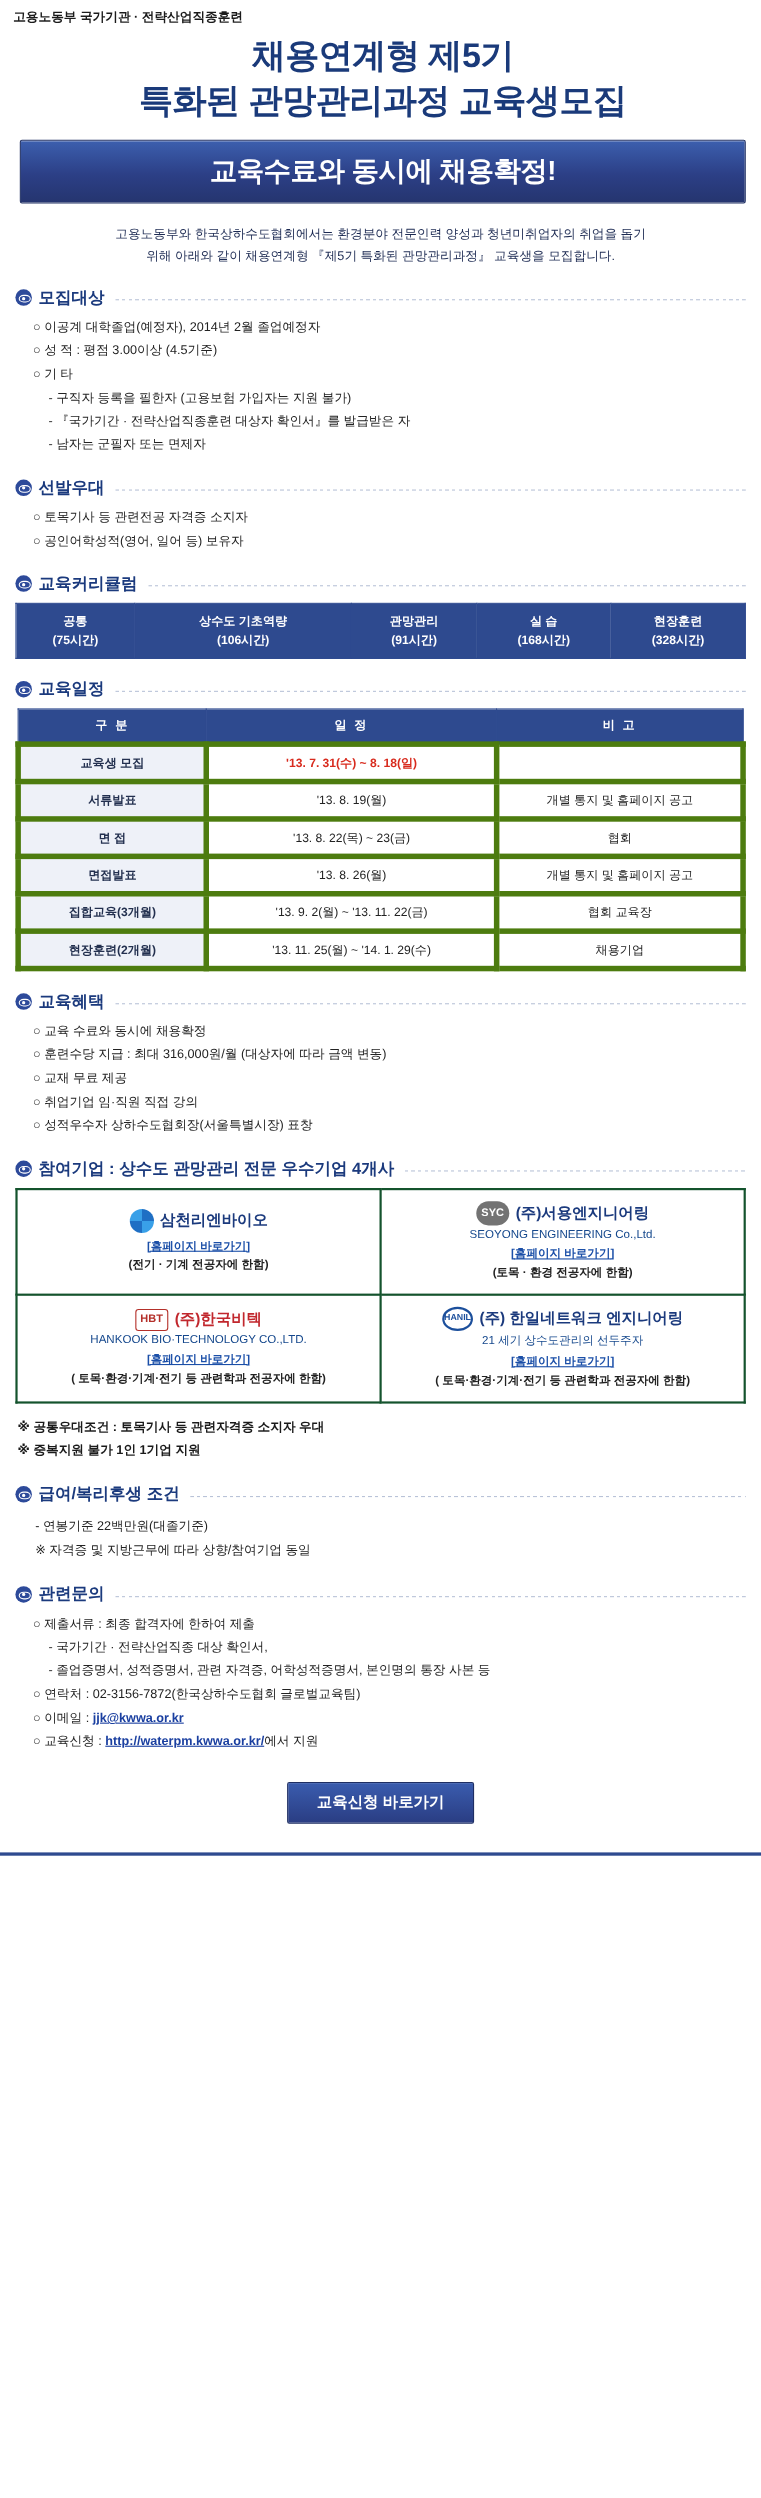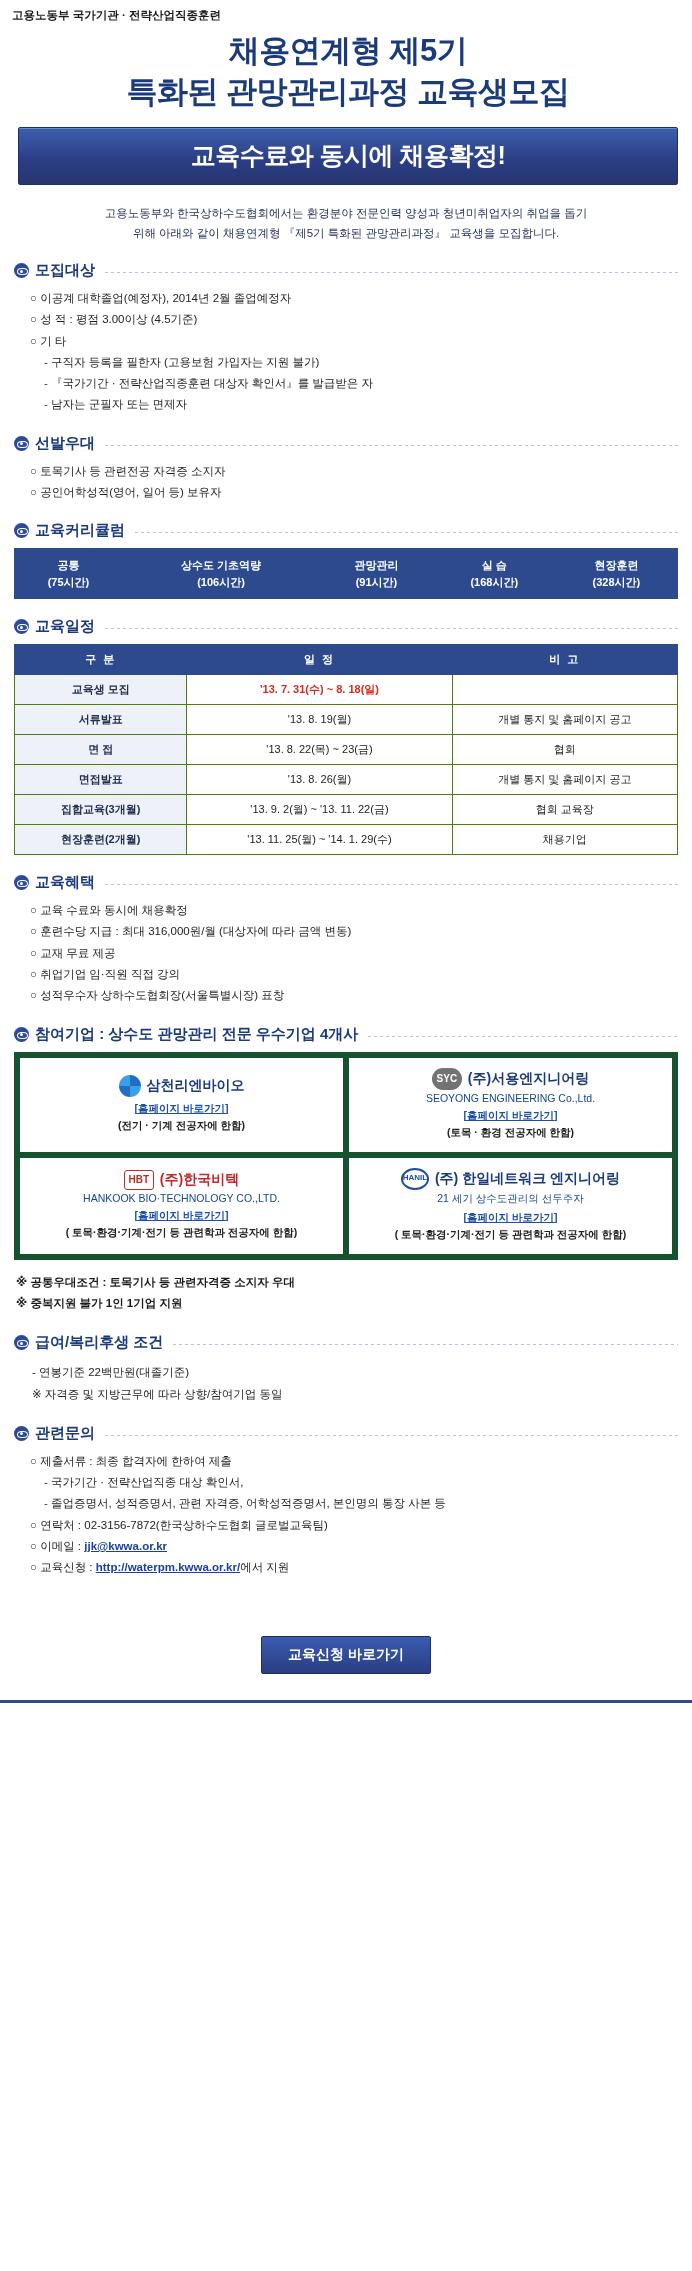--- a/index.html
+++ b/index.html
@@ -118,36 +118,36 @@
     background:#2e4a8f;
     color:#fff;
     font-weight:bold;
     border:1px solid #2e4a8f;
     padding:8px 2px;
   }
 
   
   .sched { margin-top:4px; }
   .sched td, .sched th {
-    border:1px solid #4d7c0f;
+    border:5px solid #4d7c0f;
     font-size:11px;
     text-align:center;
     padding:7px 3px;
   }
   .sched thead th {
     background:#2e4a8f; color:#fff; font-weight:bold; border:1px solid #2e4a8f;
     letter-spacing:2px;
   }
   .sched tbody td:first-child { background:#eef1f8; font-weight:bold; color:#23304f; }
   .sched .red { color:#d82b1e; font-weight:bold; }
 
   
   .comp-tbl { margin-top:4px; }
   .comp-tbl td {
-    border:6px solid #14532d;
+    border:2px solid #14532d;
     width:50%;
     text-align:center;
     vertical-align:middle;
     padding:10px 6px 12px 6px;
     height:78px;
   }
   .comp-name {
     font-size:14px; font-weight:bold; color:#1b3a7d; line-height:1.3;
     display:flex; align-items:center; justify-content:center; gap:6px;
   }
@@ -188,21 +188,20 @@
   .url { color:#1a3fa0; }
 
   .apply-wrap { text-align:center; margin: 26px 0 26px 0; }
   .apply-btn {
     display:inline-block;
     background: linear-gradient(180deg,#3a5cae 0%, #2a3d83 100%);
     border:1px solid #1e2e63;
     color:#fff; font-weight:bold; font-size:14px;
     padding:9px 26px; border-radius:2px;
     cursor:pointer;
-    margin-top:32px;
   }
   .bottom-rule { height:3px; background:#2e4a8f; margin:0 0 0 0; }
 </style>
 </head>
 <body>
 
 <div class="page">
 
   <div class="topbar">고용노동부 국가기관 · 전략산업직종훈련</div>
 

